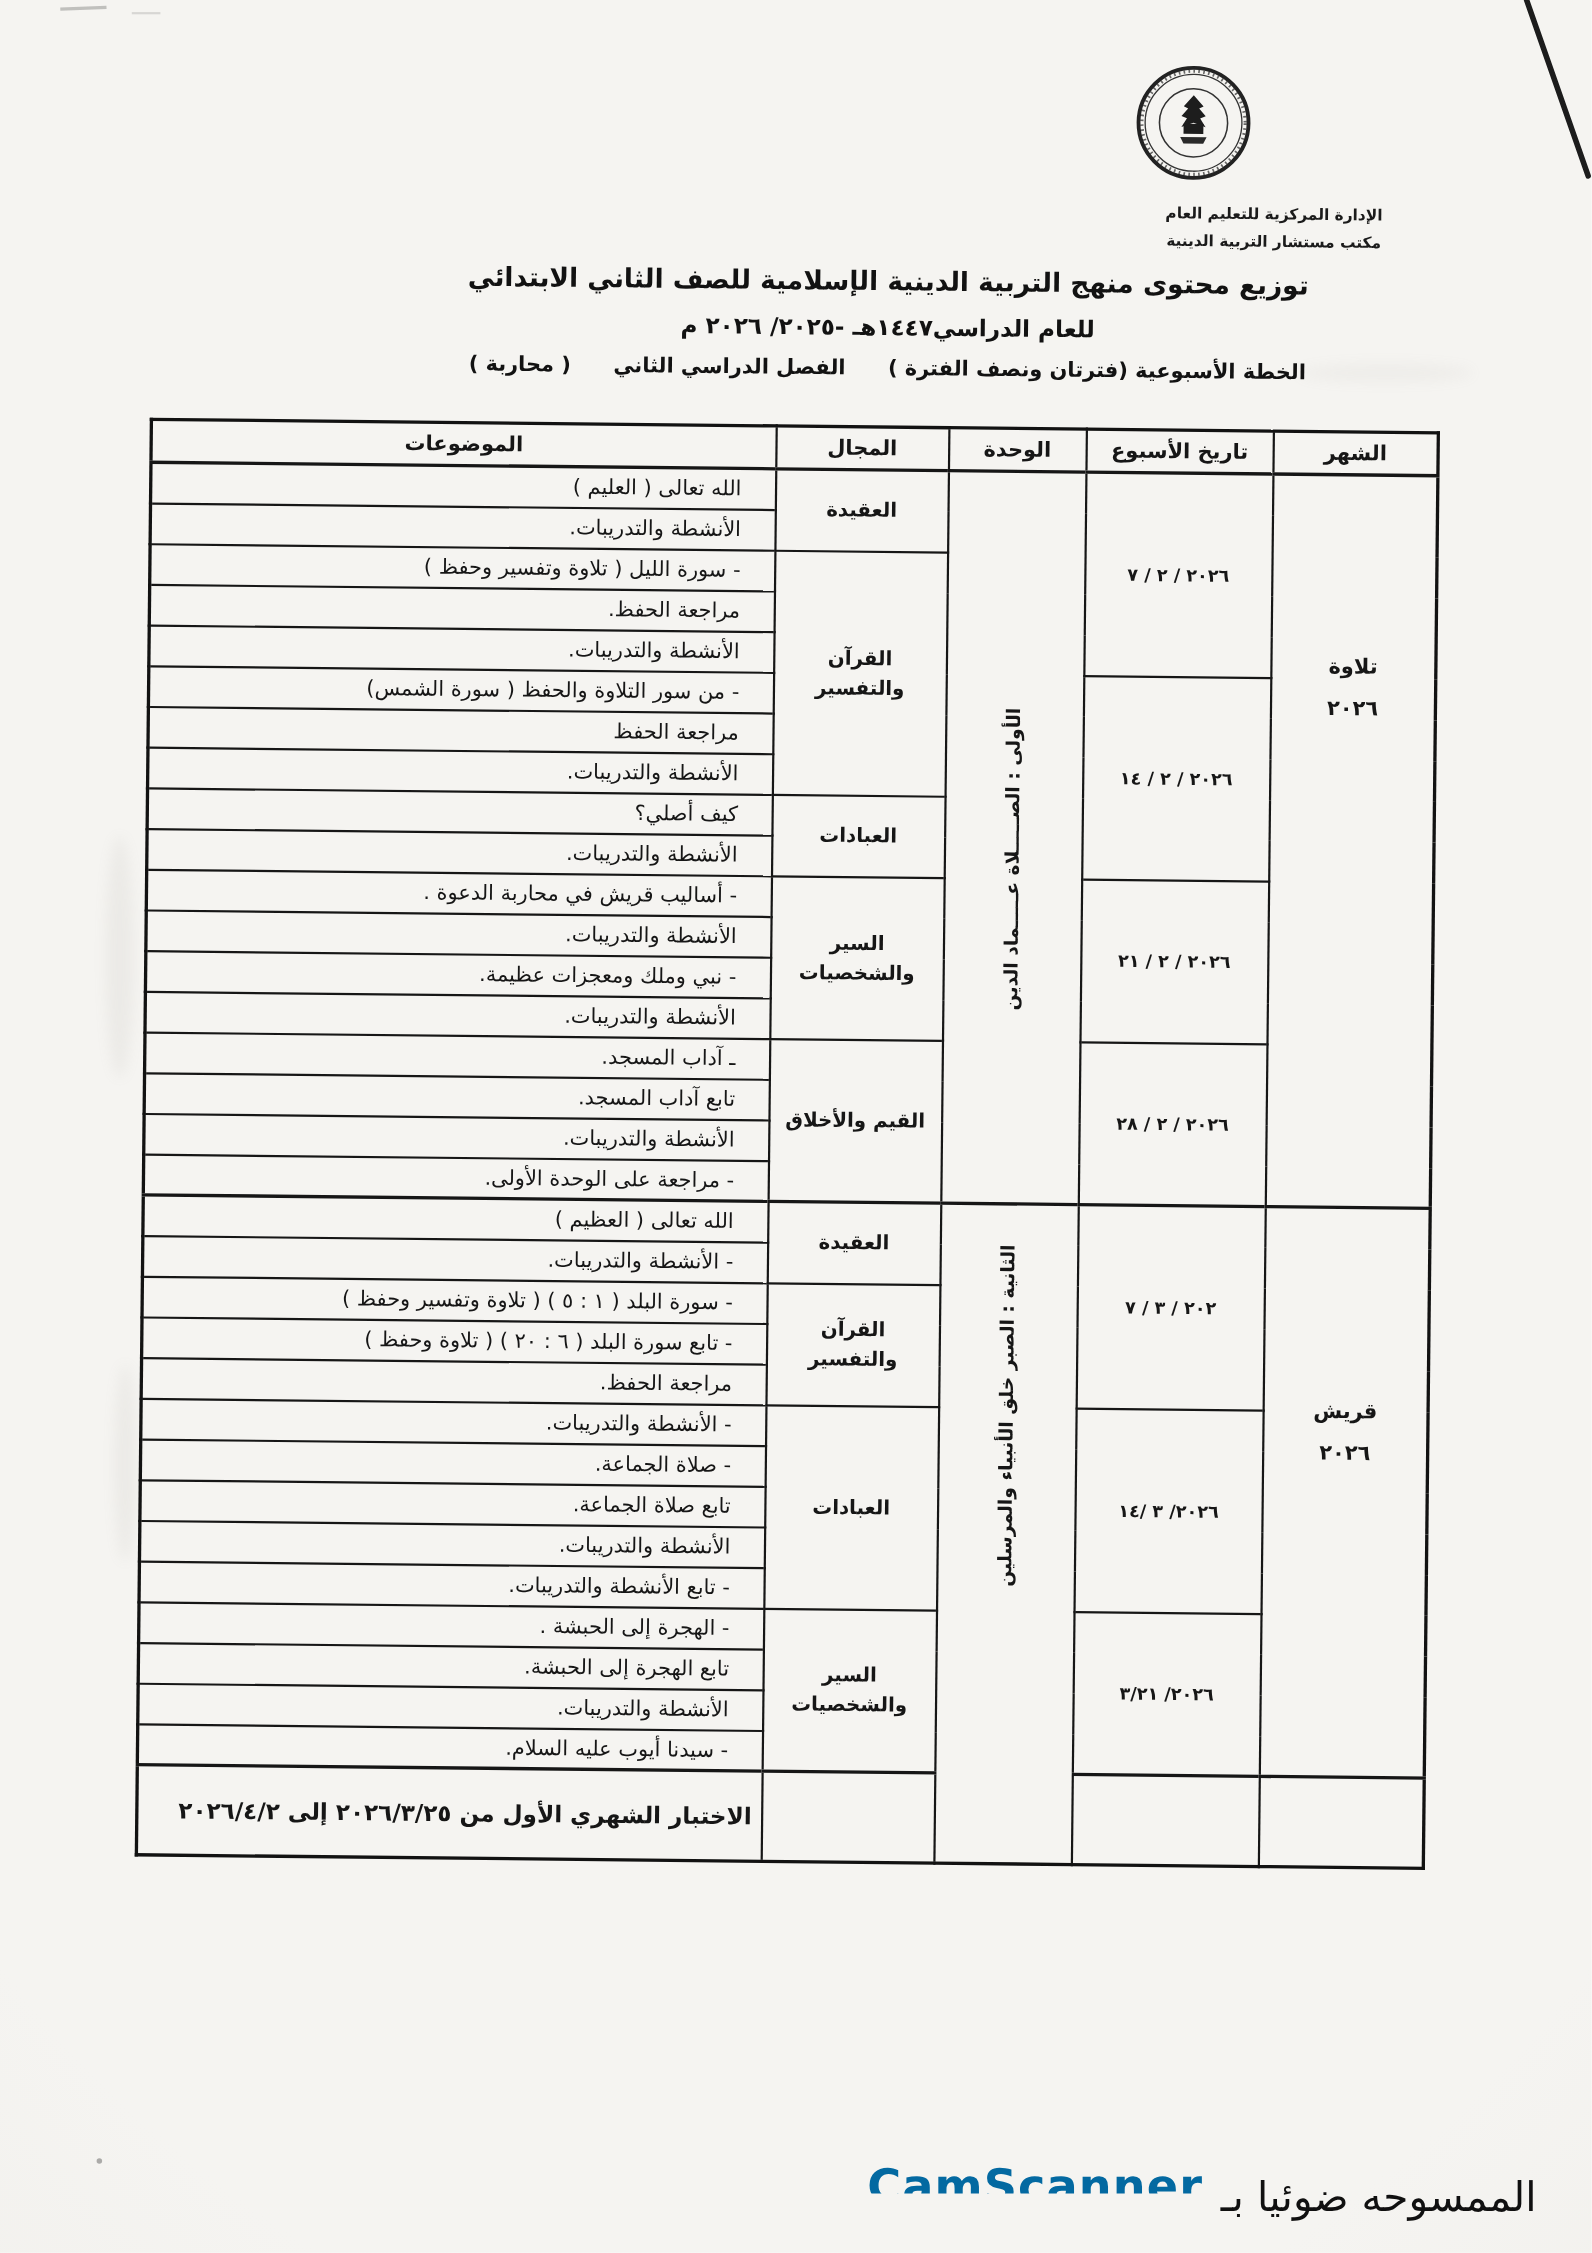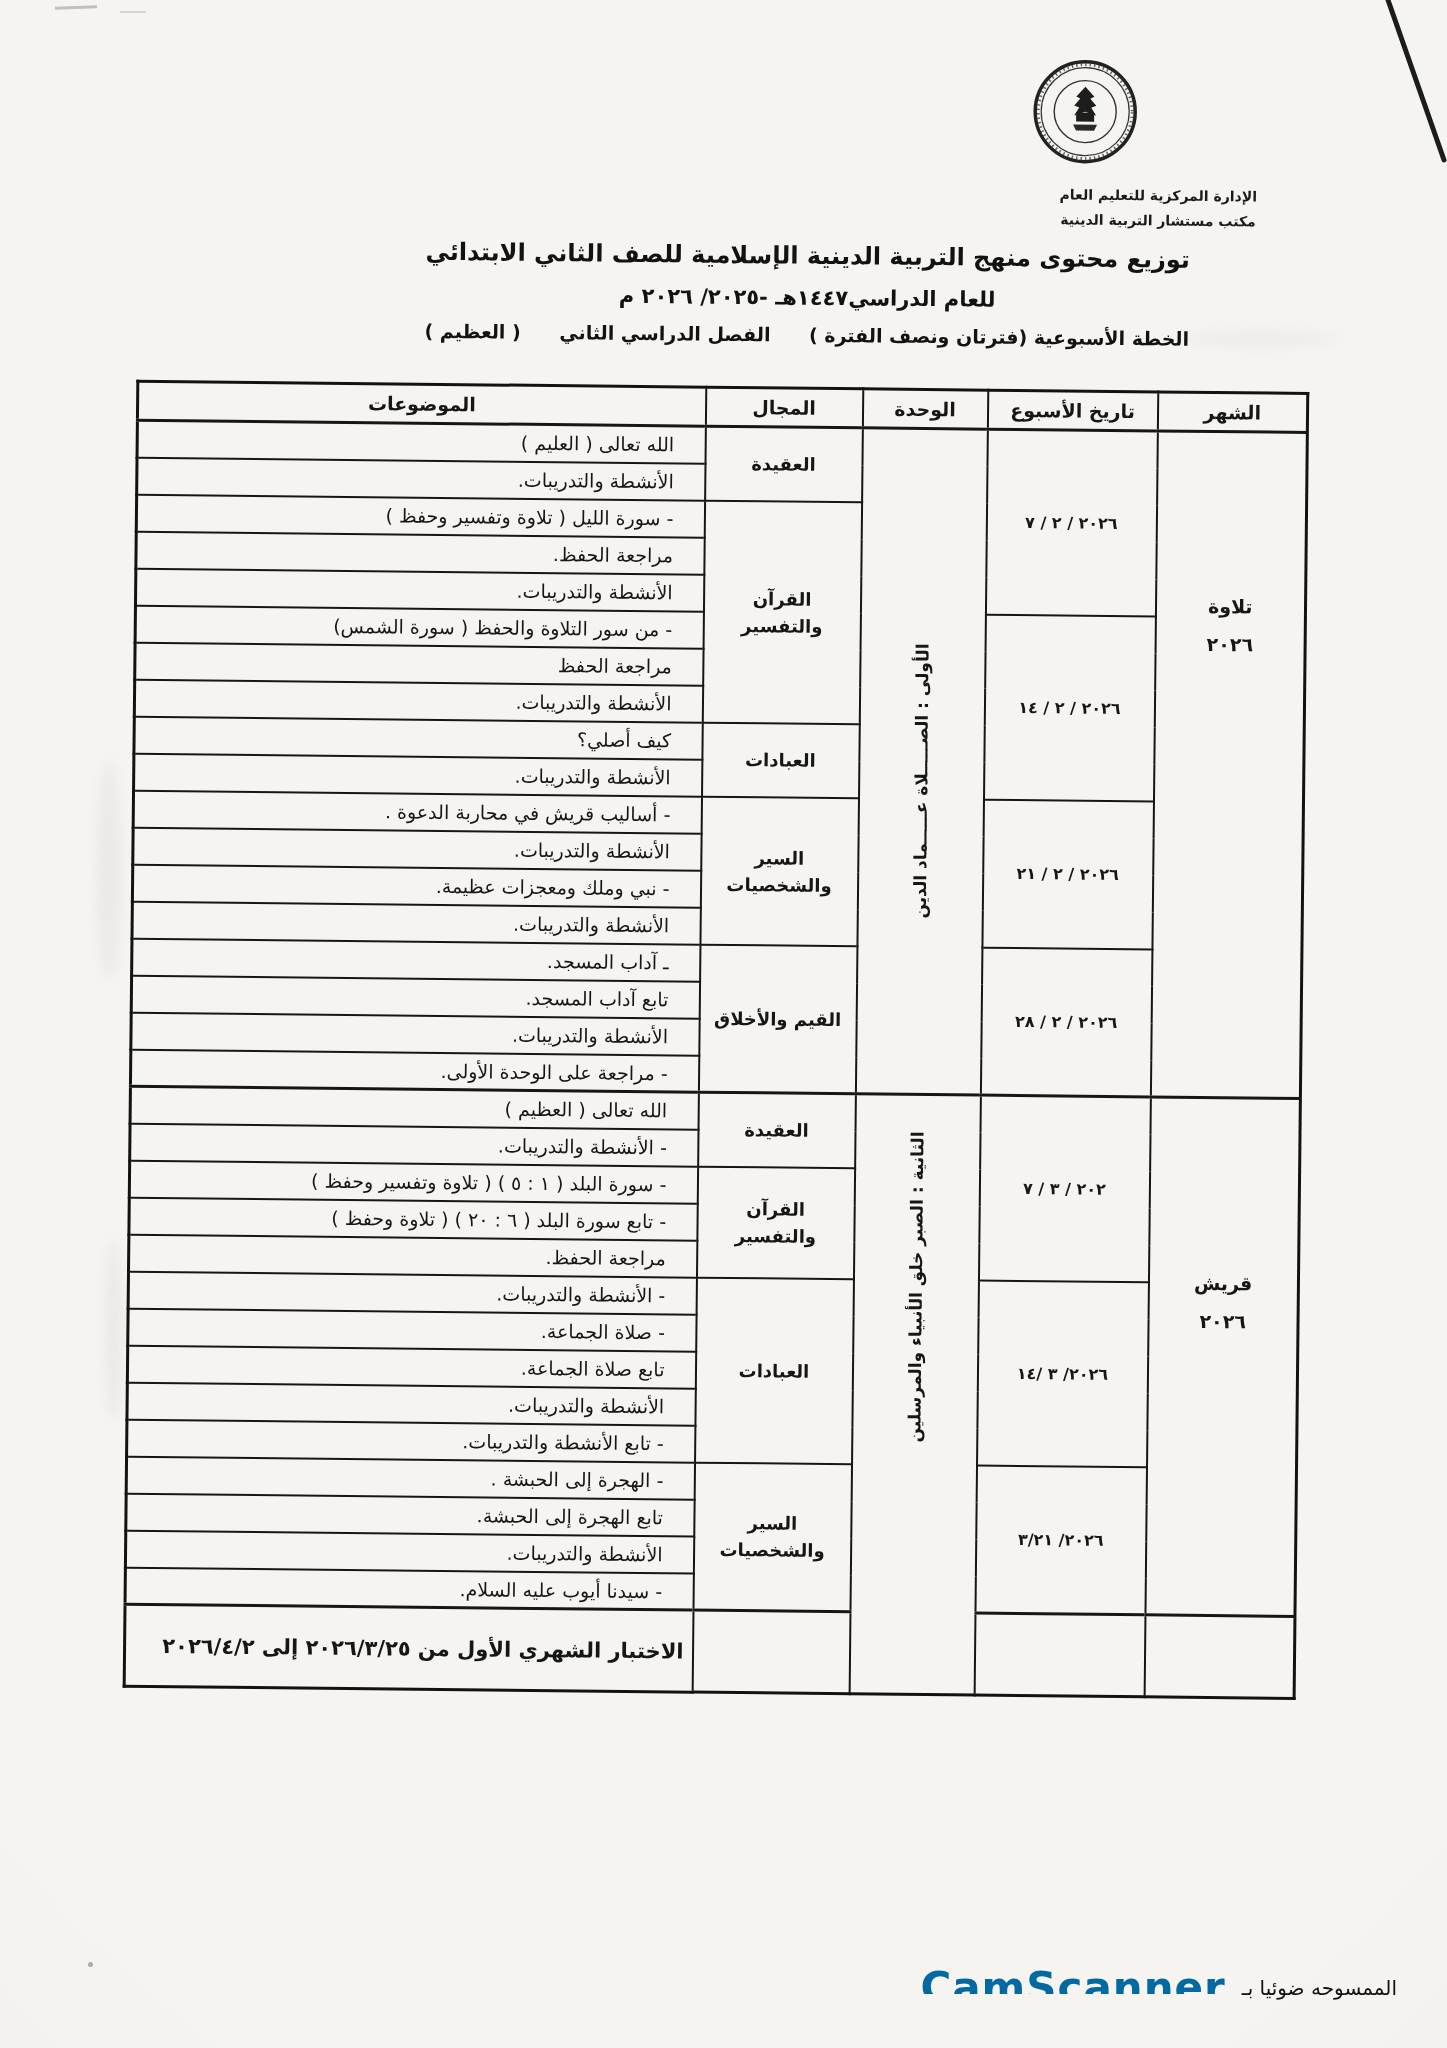--- a/index.html
+++ b/index.html
@@ -43,21 +43,21 @@
   .mark{position:absolute;background:#222}
   .mark.a{left:55px;top:6px;width:42px;height:3px;opacity:.25;transform:rotate(-2deg)}
   .mark.b{left:120px;top:11px;width:26px;height:2px;opacity:.14}
   .mark.c{left:88px;top:1962px;width:5px;height:5px;border-radius:50%;opacity:.35}
   .smudge{position:absolute;background:#9a968f;filter:blur(6px);opacity:.10;border-radius:50%}
   .sm1{left:96px;top:760px;width:26px;height:220px}
   .sm2{left:104px;top:1240px;width:20px;height:180px}
   .sm3{left:1180px;top:330px;width:160px;height:18px;opacity:.07}
   
   .footer{position:absolute;top:1966px;right:50px;display:flex;direction:rtl;align-items:flex-start;gap:16px}
-  .footer-ar{font-size:20px;font-weight:normal;color:#101010;margin-top:10px}
+  .footer-ar{font-size:37px;font-weight:normal;color:#101010;margin-top:10px}
   .brand-clip{height:28px;overflow:hidden}
   .brand{font-size:42px;font-weight:bold;line-height:1.05;letter-spacing:1px;color:#0369a1}
 </style>
 </head>
 <body>
 
 <svg class="corner-svg" viewBox="0 0 75 170">
   <line x1="16" y1="0" x2="72" y2="160" stroke="#1c1c1c" stroke-width="5" stroke-linecap="round"></line>
 </svg>
 <div class="mark a"></div>
@@ -83,21 +83,21 @@
     <div>الإدارة المركزية للتعليم العام</div>
     <div>مكتب مستشار التربية الدينية</div>
   </div>
 
   <div class="titles">
     <div class="title-main">توزيع محتوى منهج التربية الدينية  الإسلامية  للصف الثاني الابتدائي</div>
     <div class="title-year">للعام الدراسي١٤٤٧هـ -٢٠٢٥/ ٢٠٢٦ م</div>
     <div class="title-plan">
       <span>الخطة الأسبوعية (فترتان ونصف الفترة )</span>
       <span>الفصل الدراسي الثاني</span>
-      <span>( العظيم )</span>
+      <span>( محاربة )</span>
     </div>
   </div>
 
   <table class="sched">
     <colgroup>
       <col style="width:150px">
         <col style="width:170px">
         <col style="width:125px">
       <col style="width:157px">
         <col style="width:568px">

